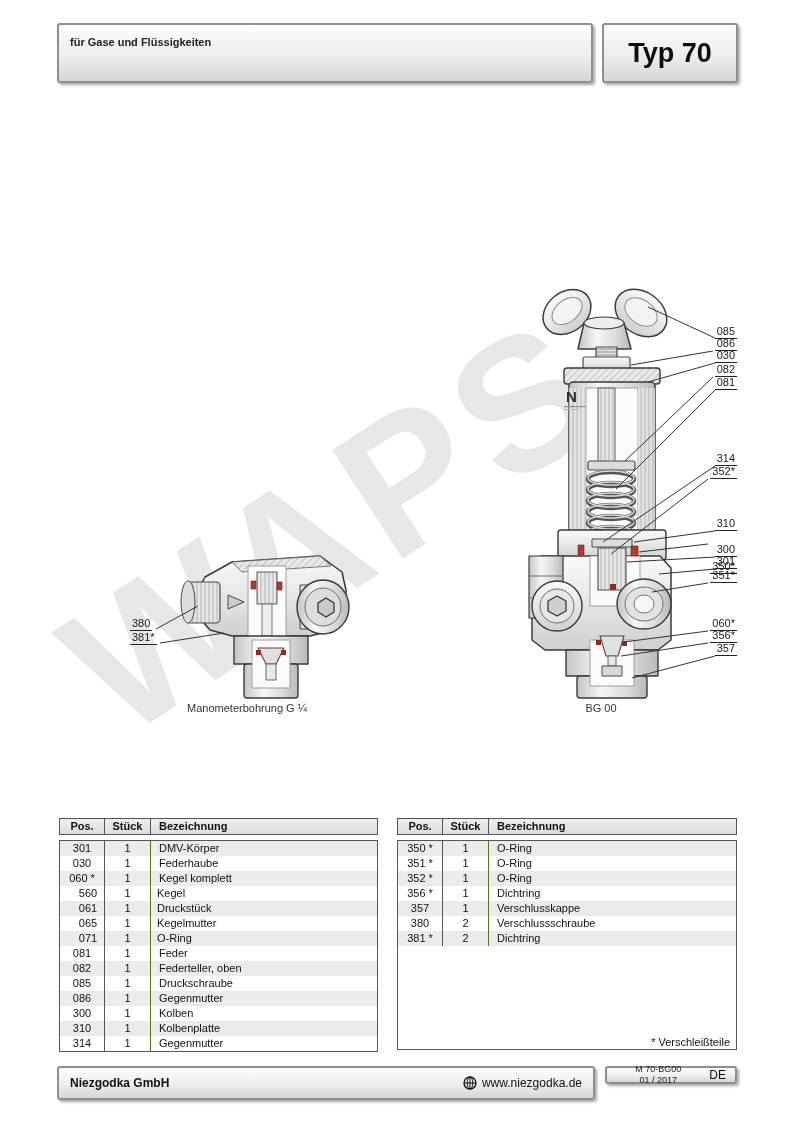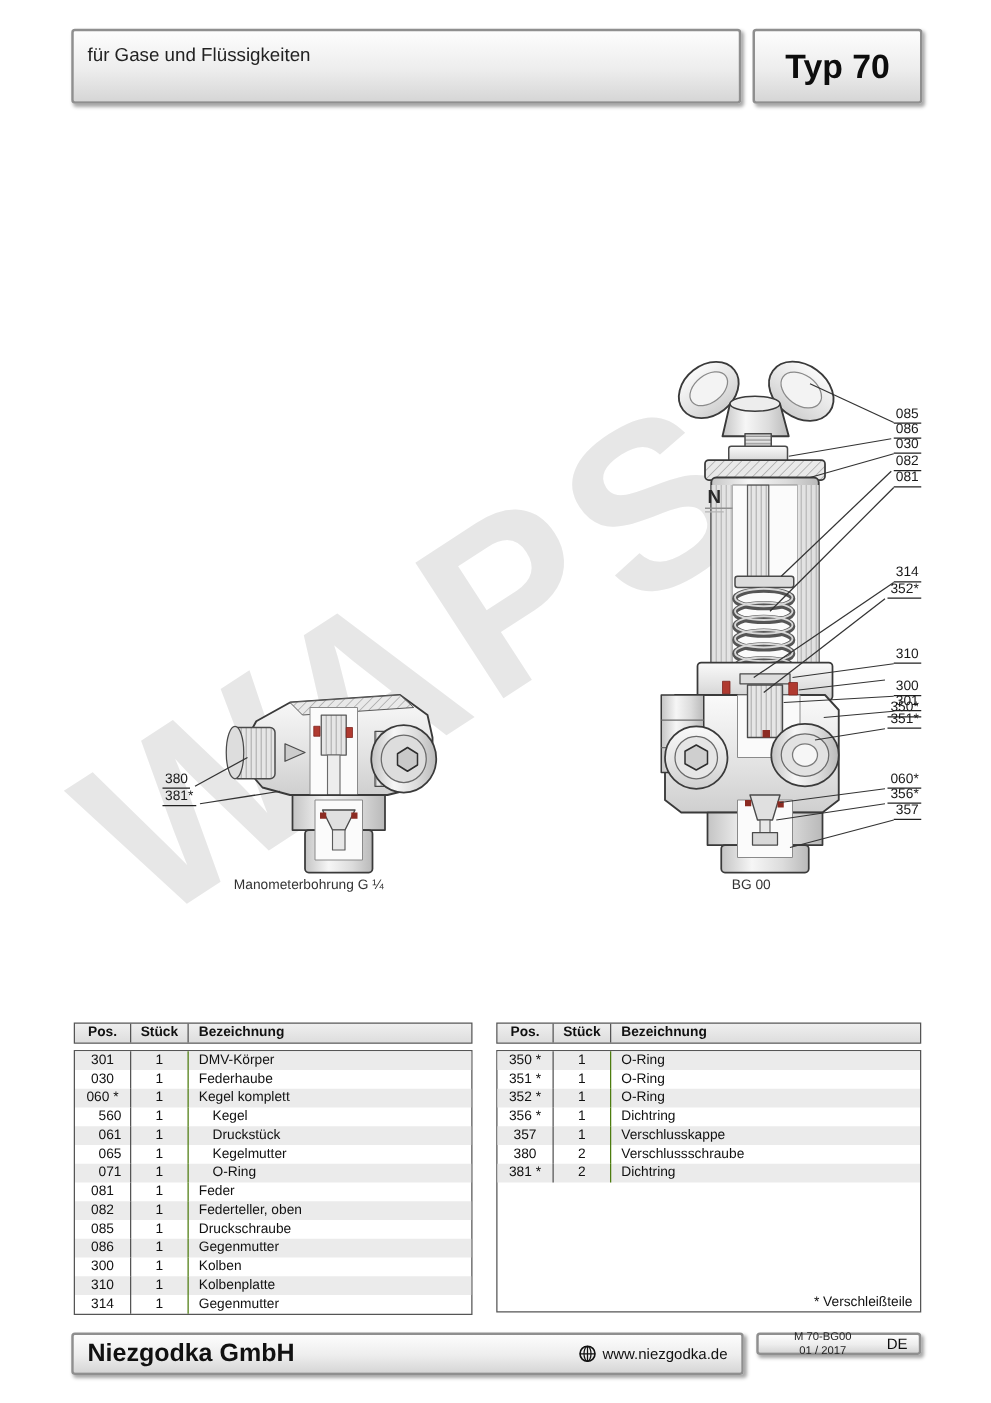--- a/index.html
+++ b/index.html
@@ -11,21 +11,21 @@
   .panel {
     position:absolute;
     background:linear-gradient(180deg,#fdfdfd 0%,#ededed 55%,#d6d6d6 100%);
     border:2px solid #8f8f8f;
     border-radius:3px;
     box-shadow:2px 2px 3px rgba(0,0,0,0.35);
     z-index:2;
   }
   .header-title { left:57px; top:23px; width:536px; height:60px; padding:6px 11px; }
   .header-title .title { font-size:20px; font-weight:bold; color:#111; letter-spacing:0.2px; }
-  .header-title .subtitle { font-size:15px; color:#222; margin-top:5px; }
+  .header-title .subtitle { font-size:11px; color:#222; margin-top:5px;font-weight:bold; }
   .header-type { left:602px; top:23px; width:136px; height:60px; display:flex; align-items:center; justify-content:center; }
   .header-type .type-label { font-size:27px; font-weight:bold; color:#0d0d0d; }
 
   
   .watermark {
     position:absolute; left:15px; top:330px; width:640px; height:390px; z-index:0;
     display:flex; align-items:center; justify-content:center;
     transform:rotate(-33deg);
     font-size:188px; font-weight:bold; letter-spacing:10px;
     color:#e7e7e7; user-select:none;
@@ -51,26 +51,26 @@
   .hcell.h-qty { width:46px; text-align:center; border-left:1px solid #555; }
   .hcell.h-name { flex:1; padding-left:8px; border-left:1px solid #555; }
   .tbody { margin-top:5px; border:1.5px solid #555; background:#fff; position:relative; }
   .tbody-fixed { height:210px; }
   .trow { display:flex; height:15px; line-height:15px; }
   .trow.shaded { background:#ebebeb; }
   .tcell.c-pos { width:44px; text-align:center; }
   .tcell.c-qty { width:46px; text-align:center; border-left:1px solid #555; }
   .tcell.c-name { flex:1; padding-left:8px; border-left:1px solid #4d7c0f; white-space:nowrap; overflow:hidden; }
   .trow.indent .c-pos { transform:translateX(6px); }
-  .trow.indent .c-name { padding-left:19px; }
+  .trow.indent .c-name { padding-left:6px; }
   .footnote { position:absolute; right:6px; bottom:1px; font-size:11px; color:#111; }
 
   
   .footer-main { left:57px; top:1066px; width:538px; height:34px; display:flex; align-items:center; padding:0 11px; }
-  .footer-main .company { font-size:20px; font-weight:bold; color:#111; }
+  .footer-main .company { font-size:12px; font-weight:bold; color:#111; }
   .footer-main .web { margin-left:auto; display:flex; align-items:center; gap:5px; }
   .footer-main .url { font-size:12px; color:#111; }
   .footer-doc { left:605px; top:1066px; width:132px; height:18px; display:flex; align-items:center; }
   .doc-nums { flex:1; text-align:center; font-size:9px; line-height:11px; color:#222; }
   .doc-lang { font-size:12px; font-weight:normal; color:#0d0d0d; padding-right:9px; }
 </style>
 </head>
 <body>
 
 <div class="page">

